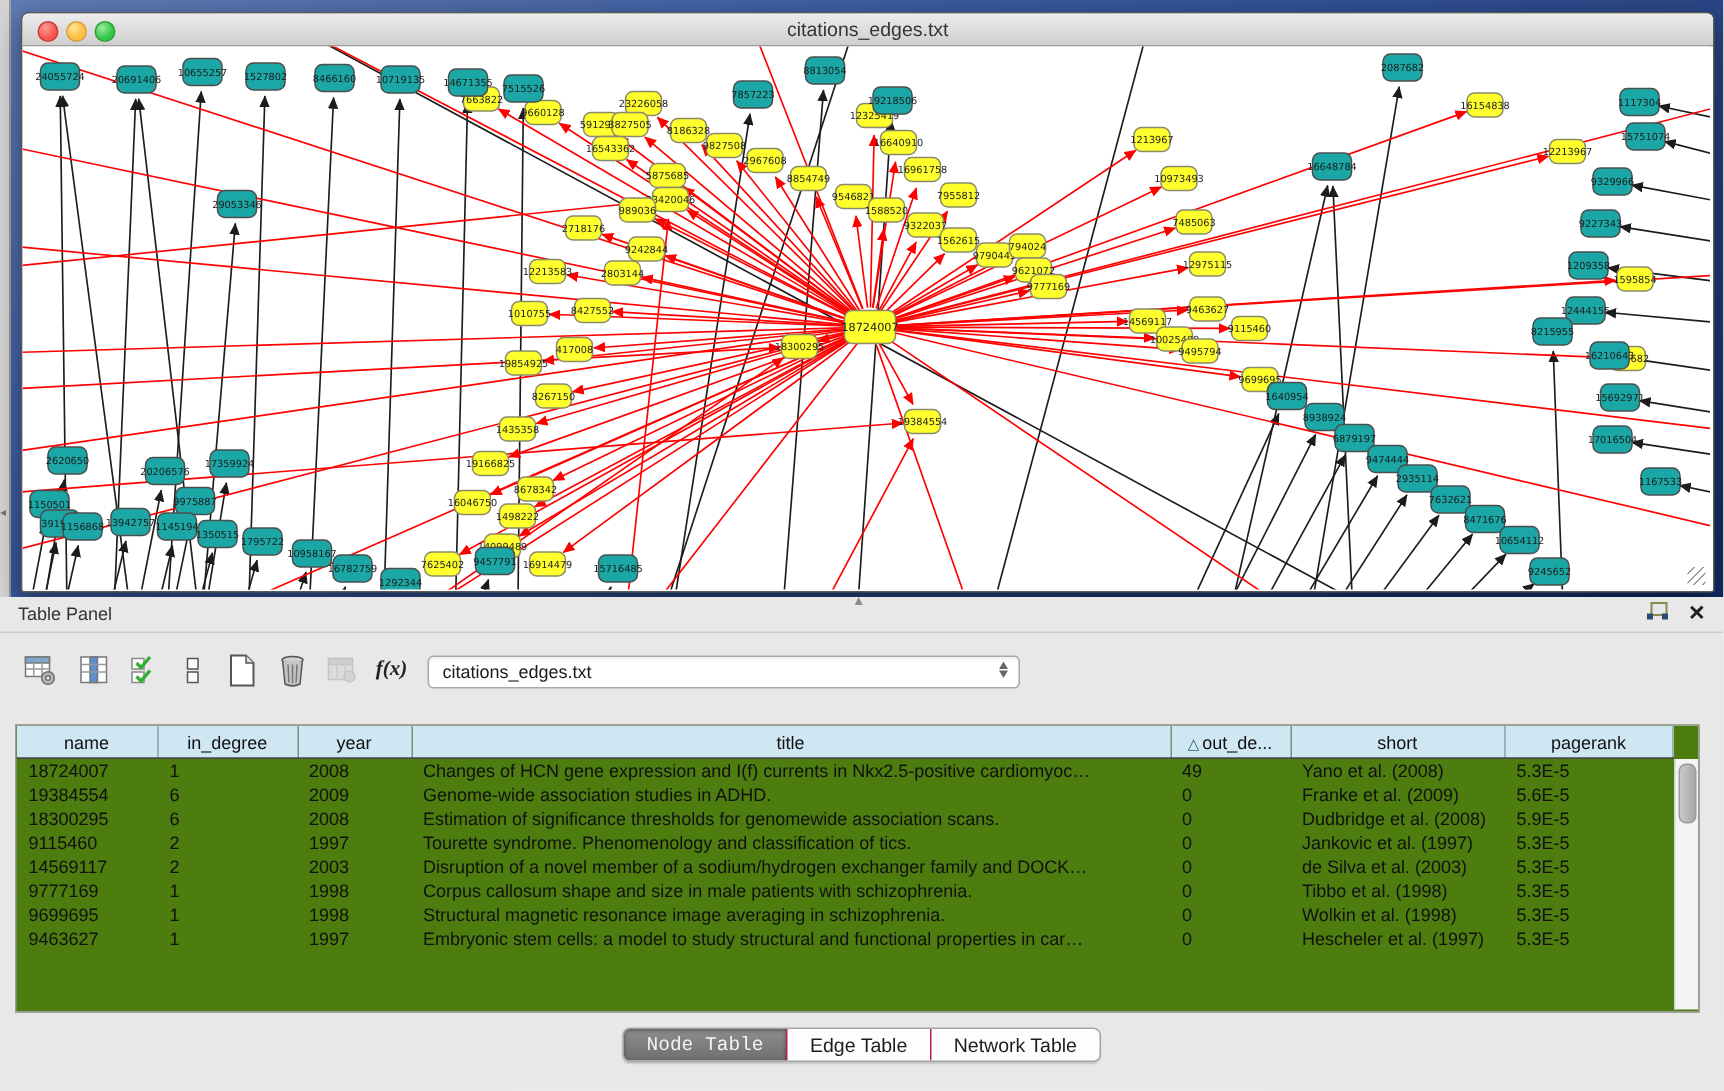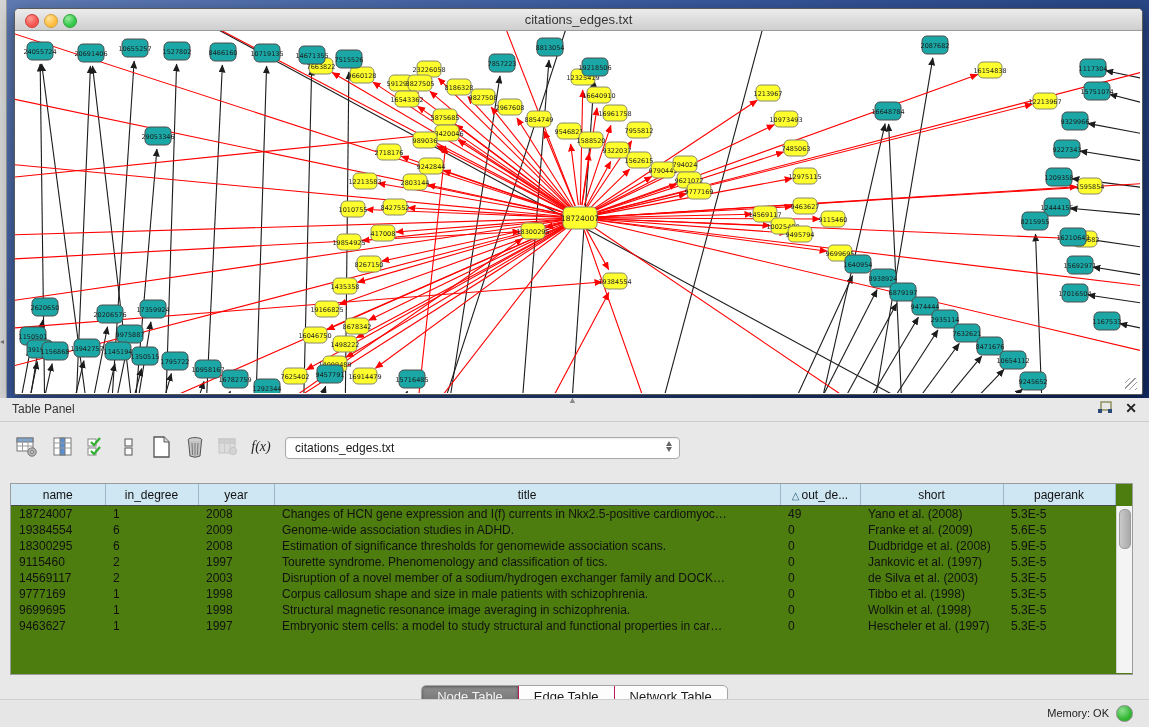--- a/index.html
+++ b/index.html
@@ -25,21 +25,21 @@
 
   
   #table-panel{position:absolute;left:0;top:398px;width:1149px;height:329px;background:#e8e8e8;}
   #panel-header{position:relative;height:23px;border-bottom:1px solid #cccccc;}
   #panel-header .ptitle{position:absolute;left:12px;top:4px;font-size:12px;color:#333;}
   #panel-header .split-handle{position:absolute;left:568px;top:-3px;font-size:9px;color:#8a8a8a;}
   #panel-header .hicons{position:absolute;right:12px;top:3px;display:flex;gap:12px;align-items:center;}
   #panel-header .close-x{font-size:14px;font-weight:bold;color:#222;line-height:14px;cursor:default;}
 
   #toolbar{position:relative;height:58px;}
-  .tb-btn{position:absolute;top:12px;width:26px;height:26px;display:flex;align-items:center;justify-content:center;}
+  .tb-btn{position:absolute;top:12px;width:26px;height:26px;display:flex;align-items:center;justify-content:center;font-weight:bold;}
   #combo{position:absolute;left:285px;top:15px;width:393px;height:20px;background:#fff;border:1px solid #a9a9a9;
     border-radius:4px;box-shadow:inset 0 1px 2px rgba(0,0,0,.08);}
   #combo .combo-text{position:absolute;left:9px;top:3px;font-size:12px;color:#1a1a1a;}
   #combo .stepper{position:absolute;right:7px;top:3px;display:flex;flex-direction:column;gap:1px;}
   #combo .stepper i{width:0;height:0;border-left:3.5px solid transparent;border-right:3.5px solid transparent;}
   #combo .stepper .up{border-bottom:5px solid #666;}
   #combo .stepper .dn{border-top:5px solid #666;}
 
   #table-box{position:absolute;left:10px;top:85px;width:1121px;height:190px;background:#4d7c0f;border:1px solid #9c9c9c;overflow:hidden;}
   #grid{border-collapse:collapse;table-layout:fixed;width:1104px;font-size:12px;color:#111;}
@@ -49,21 +49,21 @@
   #grid .sort-tri{color:#2c5a74;font-size:10px;margin-right:2px;}
   #vscroll{position:absolute;right:0;top:22px;width:15px;height:167px;background:#f4f4f4;border-left:1px solid #d0d0d0;}
   #vscroll .thumb{position:absolute;left:2px;top:3px;width:10px;height:38px;border-radius:5px;
     background:linear-gradient(90deg,#c9c9c9,#a9a9a9);border:1px solid #9b9b9b;}
 
   #tabs{position:absolute;left:0;right:0;top:287px;display:flex;justify-content:center;}
   #tabs .tabgroup{display:flex;border:1px solid #a5a5a5;border-radius:5px;overflow:hidden;background:#fdfdfd;
     box-shadow:0 1px 1px rgba(0,0,0,.15);}
   #tabs button{font-family:"Liberation Sans",sans-serif;font-size:13px;padding:3px 15px;border:none;background:transparent;color:#1c1c1c;border-left:1px solid #be185d;}
   #tabs button:first-child{border-left:none;}
-  #tabs button.sel{background:linear-gradient(#8f8f8f,#6e6e6e);color:#f3f3f3;box-shadow:inset 0 1px 3px rgba(0,0,0,.4);}
+  #tabs button.sel{background:linear-gradient(#8f8f8f,#6e6e6e);color:#f3f3f3;box-shadow:inset 0 1px 3px rgba(0,0,0,.4);font-family:Liberation Mono, monospace;}
 
   #statusbar{position:absolute;left:0;bottom:0;width:1149px;height:27px;background:#e6e6e6;border-top:1px solid #cfcfcf;}
   #statusbar .mem{position:absolute;right:40px;top:7px;font-size:11px;color:#222;}
   #statusbar .memdot{position:absolute;right:16px;top:5px;width:15px;height:15px;border-radius:50%;
     background:radial-gradient(circle at 35% 30%,#8ee08e,#2eb52e 65%);border:1px solid #8a8a8a;}
 
   .icon-svg{display:block;}
 </style>
 </head>
 <body>
@@ -861,18 +861,14 @@
     </div>
 
     <div id="tabs">
       <div class="tabgroup">
         <button class="sel">Node Table</button>
         <button>Edge Table</button>
         <button>Network Table</button>
       </div>
     </div>
 
-    <div id="statusbar">
-      <span class="mem">Memory: OK</span>
-      <span class="memdot"></span>
-    </div>
   </div>
 </div>
 
 </body></html>

